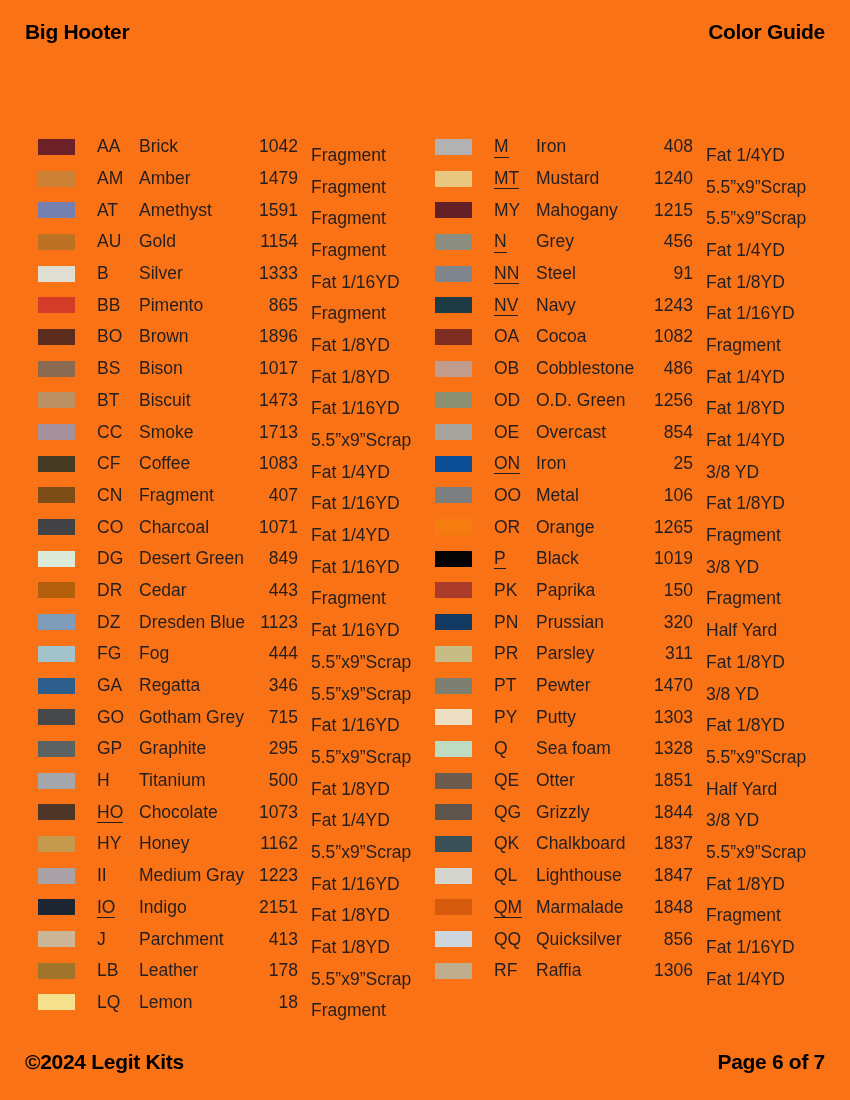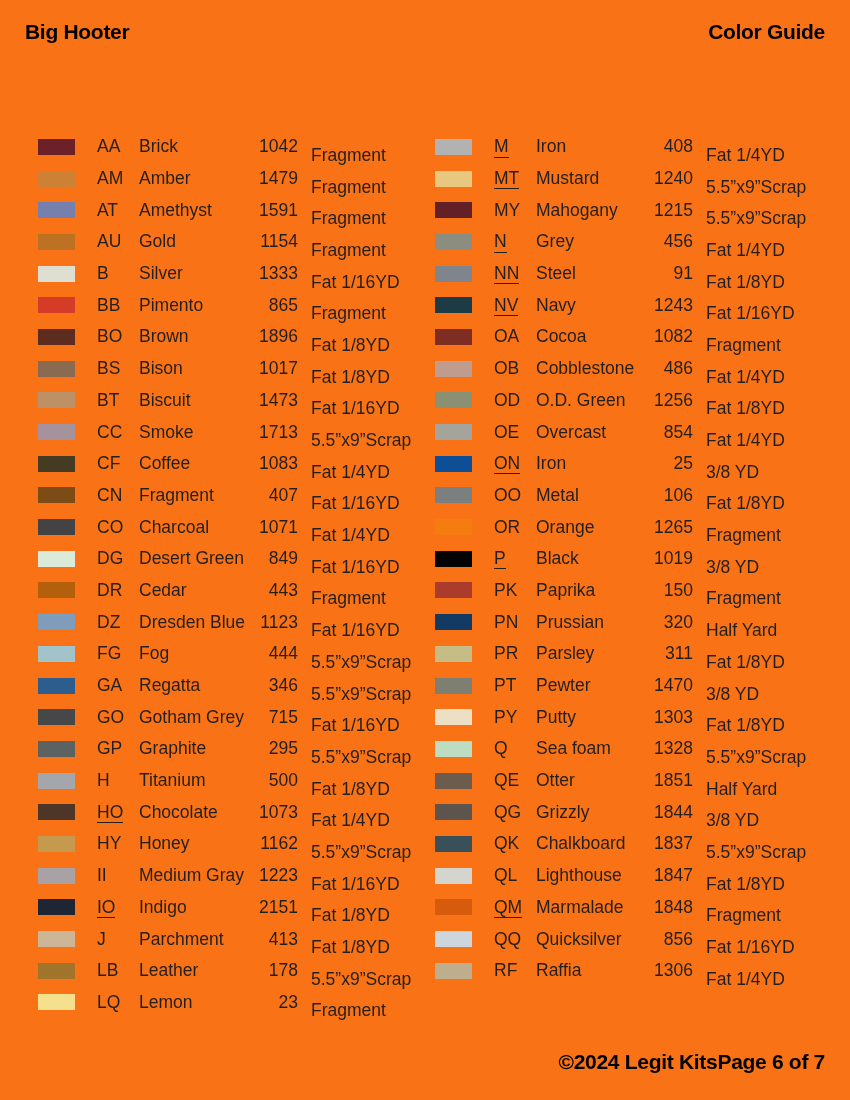--- a/index.html
+++ b/index.html
@@ -39,21 +39,21 @@
     margin-right:22px;
   }
   .code { width:42px; flex:none; }
   .code-text { display:inline-block; line-height:1.05; }
   .code-text.underlined { border-bottom:1.7px solid #231f20; padding-bottom:1px; }
   .name { flex:1; white-space:nowrap; overflow:hidden; }
   .num { width:46px; text-align:right; flex:none; margin-right:13px; }
   .cut { width:112px; flex:none; white-space:nowrap;margin-top:17px; }
   .footer {
     position:absolute; top:1050px; left:25px; right:25px;
-    display:flex; justify-content:flex-end;
+    display:flex; justify-content:space-between;
     font-weight:bold; font-size:21px; letter-spacing:-0.3px;
     color:#000;
   }
 </style>
 </head>
 <body>
 
 <div class="page">
 
   <div class="header">
@@ -277,21 +277,21 @@
     <span class="code"><span class="code-text">LB</span></span>
     <span class="name">Leather</span>
     <span class="num">178</span>
     <span class="cut">5.5”x9”Scrap</span>
   </div>
 
   <div class="row">
     <span class="swatch" style="background: rgb(245, 224, 141);"></span>
     <span class="code"><span class="code-text">LQ</span></span>
     <span class="name">Lemon</span>
-    <span class="num">23</span>
+    <span class="num">18</span>
     <span class="cut">Fragment</span>
   </div>
 </div>
     <div class="fabric-col right" id="col-right">
   <div class="row">
     <span class="swatch" style="background: rgb(178, 178, 178);"></span>
     <span class="code"><span class="code-text underlined">M</span></span>
     <span class="name">Iron</span>
     <span class="num">408</span>
     <span class="cut">Fat 1/4YD</span>

